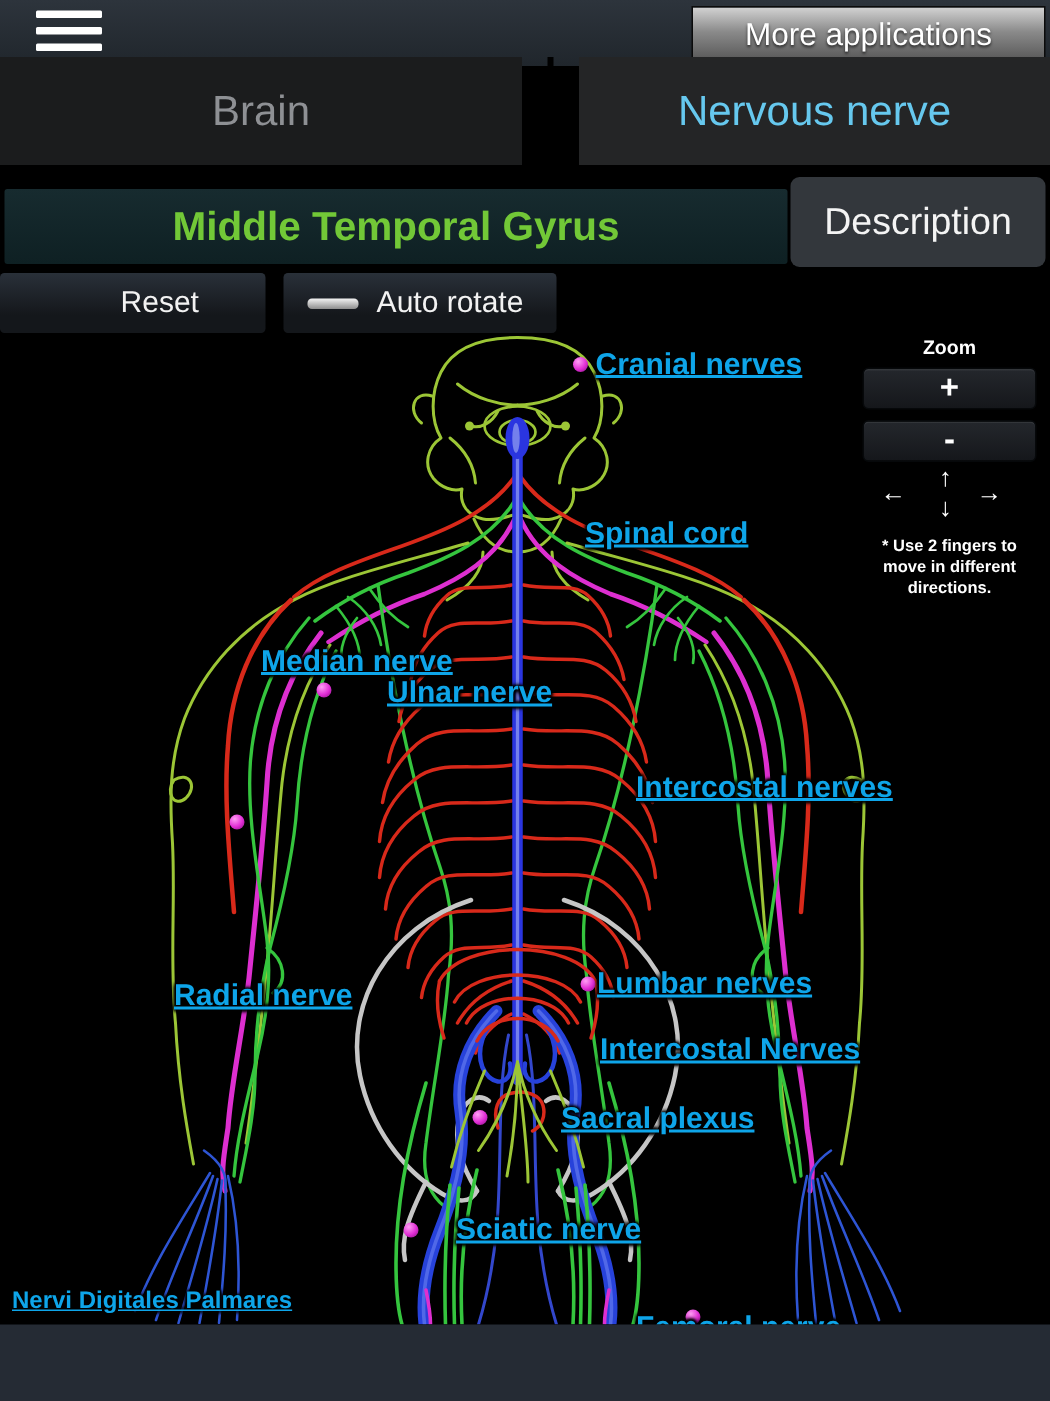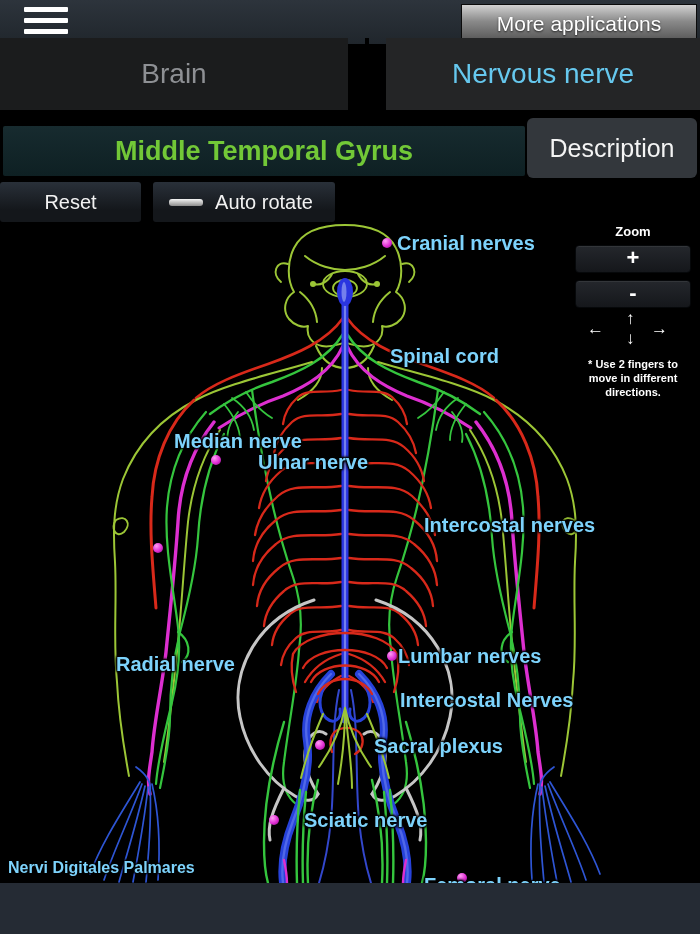--- a/index.html
+++ b/index.html
@@ -29,35 +29,35 @@
   .sel-title{position:absolute;left:3px;top:2px;width:522px;height:50px;line-height:50px;
              text-align:center;background:linear-gradient(#172b2f,#0e2023);
              color:#72c837;font-size:27px;font-weight:bold;border-radius:2px;}
   .descr-btn{position:absolute;left:527px;top:-6px;width:170px;height:60px;line-height:60px;
              text-align:center;background:#33373c;color:#f4f4f4;font-size:25px;border-radius:6px;}
 
   
   .toolbar{position:absolute;left:0;top:182px;width:700px;height:40px;display:flex;}
   .tbtn{height:40px;line-height:40px;text-align:center;color:#f2f2f2;font-size:20px;
         background:linear-gradient(#293039,#14171b 70%);border-radius:3px;}
-  .tb-reset{width:141px;}
+  .tb-reset{width:141px;padding-left:36px;}
   .tb-hide{width:176px;margin-left:12px;}
   .tb-tags{width:165px;margin-left:12px;display:flex;align-items:center;}
   .tb-auto{width:182px;margin-left:12px;display:flex;align-items:center;}
   .dash{width:34px;height:7px;border-radius:3px;margin-left:16px;flex:none;}
   .dash-green{background:linear-gradient(#7fe06f,#43b943);}
   .dash-gray{background:linear-gradient(#f4f4f4,#8d8d8d);}
   .tb-lbl{flex:1;text-align:center;margin-left:-10px;}
 
   
   .canvas{position:absolute;left:0;top:222px;width:700px;height:661px;background:#000;overflow:hidden;}
   .canvas svg{position:absolute;left:0;top:0;}
   #tag-layer{position:absolute;left:0;top:0;width:700px;height:661px;}
-  .body-tag{position:absolute;color:#7dd3fc;font-size:20px;font-weight:bold;white-space:nowrap;
-            text-shadow:-1px -1px 2px #000,1px -1px 2px #000,-1px 1px 2px #000,1px 1px 2px #000,0 0 4px #000;}
+  .body-tag{position:absolute;color:#0ea5e9;font-size:20px;font-weight:bold;white-space:nowrap;
+            text-shadow:-1px -1px 2px #000,1px -1px 2px #000,-1px 1px 2px #000,1px 1px 2px #000,0 0 4px #000;text-decoration:underline;}
   .body-tag.small{font-size:16px;}
   .marker-dot{position:absolute;width:10px;height:10px;border-radius:50%;
               background:radial-gradient(circle at 35% 30%,#ff9df4 0%,#e02cd4 55%,#7c1277 100%);}
 
   
   .zoom-panel{position:absolute;right:4px;top:2px;width:126px;text-align:center;color:#fff;}
   .zoom-title{font-size:13px;font-weight:bold;margin-bottom:6px;}
   .zoom-btn{width:114px;height:26px;line-height:24px;margin:0 auto 7px auto;
             background:linear-gradient(#24272c,#15171b);border:1px solid #06080a;border-radius:4px;
             box-shadow:inset 0 1px 0 rgba(255,255,255,.07);

